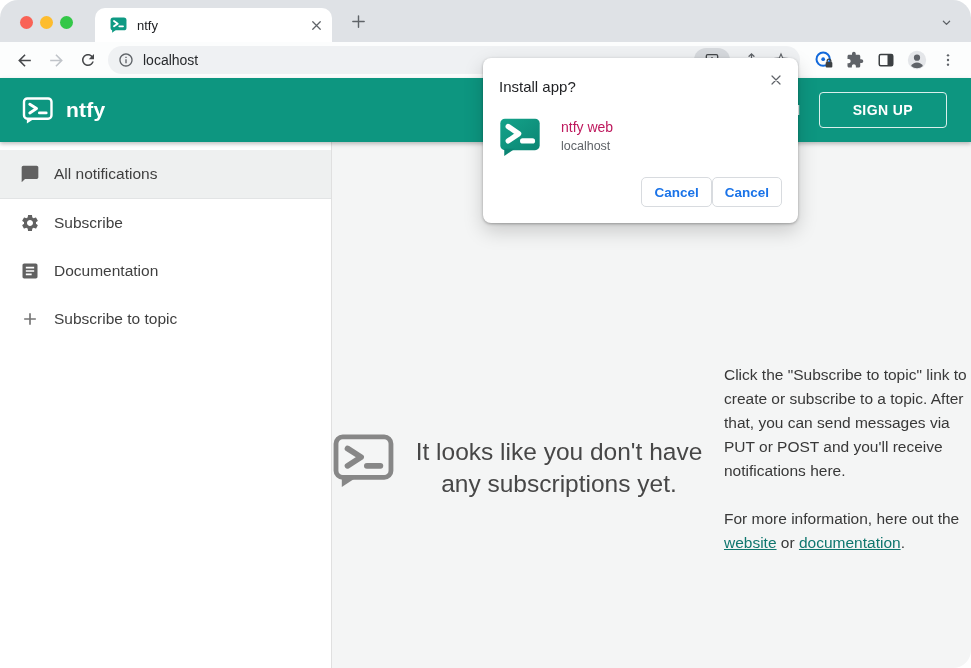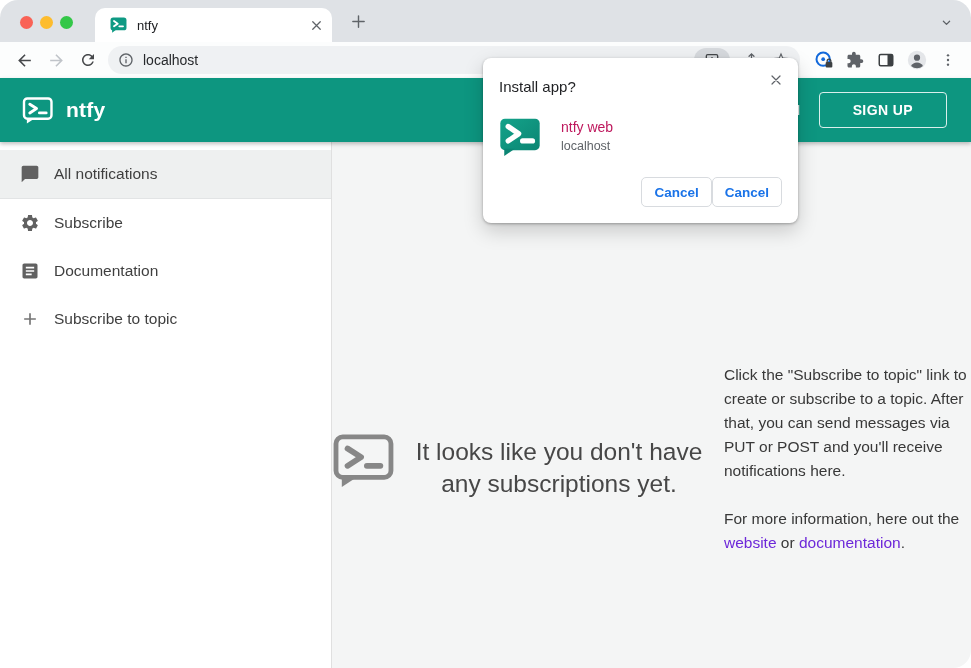--- a/index.html
+++ b/index.html
@@ -50,21 +50,21 @@
   .sideitem.selected{background:#eef0f0;}
   .sideicon{width:20px;height:20px;margin-right:14px;flex:none;display:flex;align-items:center;}
   .sidelabel{font-size:15.5px;color:#3f3f3f;}
   .sidedivider{height:1px;background:#e2e4e5;}
   .main{flex:1;background:#f4f5f5;display:flex;flex-direction:row;align-items:center;
         padding-top:112px;}
   .headline{margin-top:14px;font-size:24.5px;line-height:32px;color:#474747;
             text-align:center;max-width:440px;}
   .paras{width:396px;margin-top:20px;font-size:15.5px;line-height:24px;color:#383838;}
   .paras p{margin:0 0 24px 0;}
-  a.tlink{color:#6d28d9;cursor:pointer;}
+  a.tlink{color:#0f766e;text-decoration:underline;cursor:pointer;}
   
   .dialog{position:absolute;left:483px;top:58px;width:315px;background:#fff;border-radius:8px;
           box-shadow:0 1px 3px rgba(0,0,0,0.3),0 8px 20px rgba(0,0,0,0.18);
           z-index:50;padding:14px 16px 16px;}
   .dialog-close{position:absolute;top:12px;right:12px;width:20px;height:20px;cursor:pointer;}
   .dialog-title{font-size:15px;color:#1f2023;margin-top:6px;}
   .dialog-row{display:flex;align-items:flex-start;margin-top:22px;}
   .dialog-texts{margin-left:20px;}
   .dialog-appname{font-size:14px;color:#be185d;margin-top:2px;}
   .dialog-origin{font-size:12.5px;color:#5f6368;margin-top:4px;}

